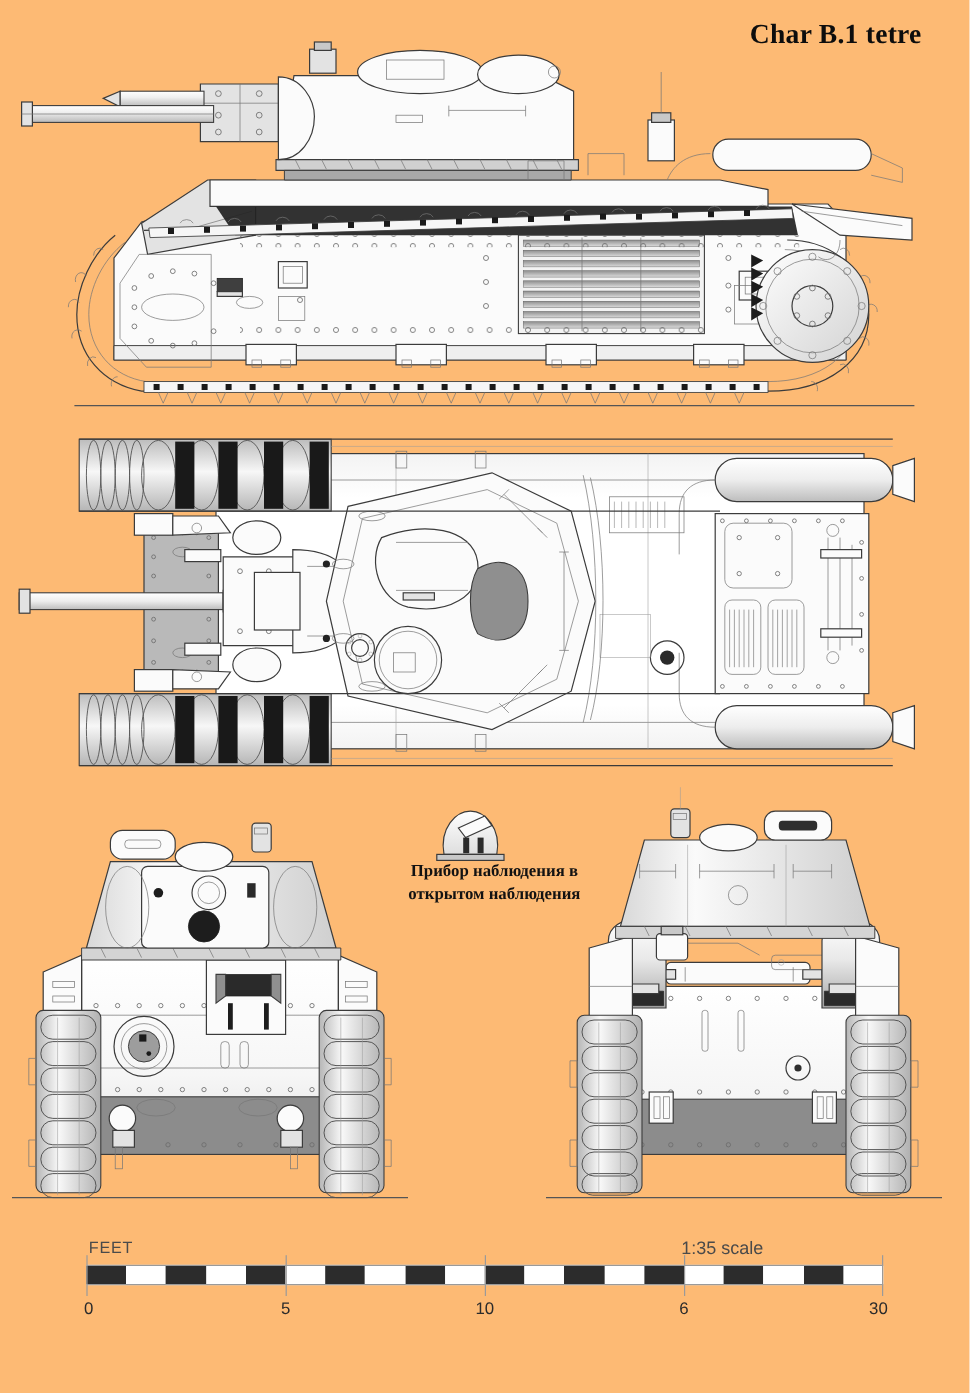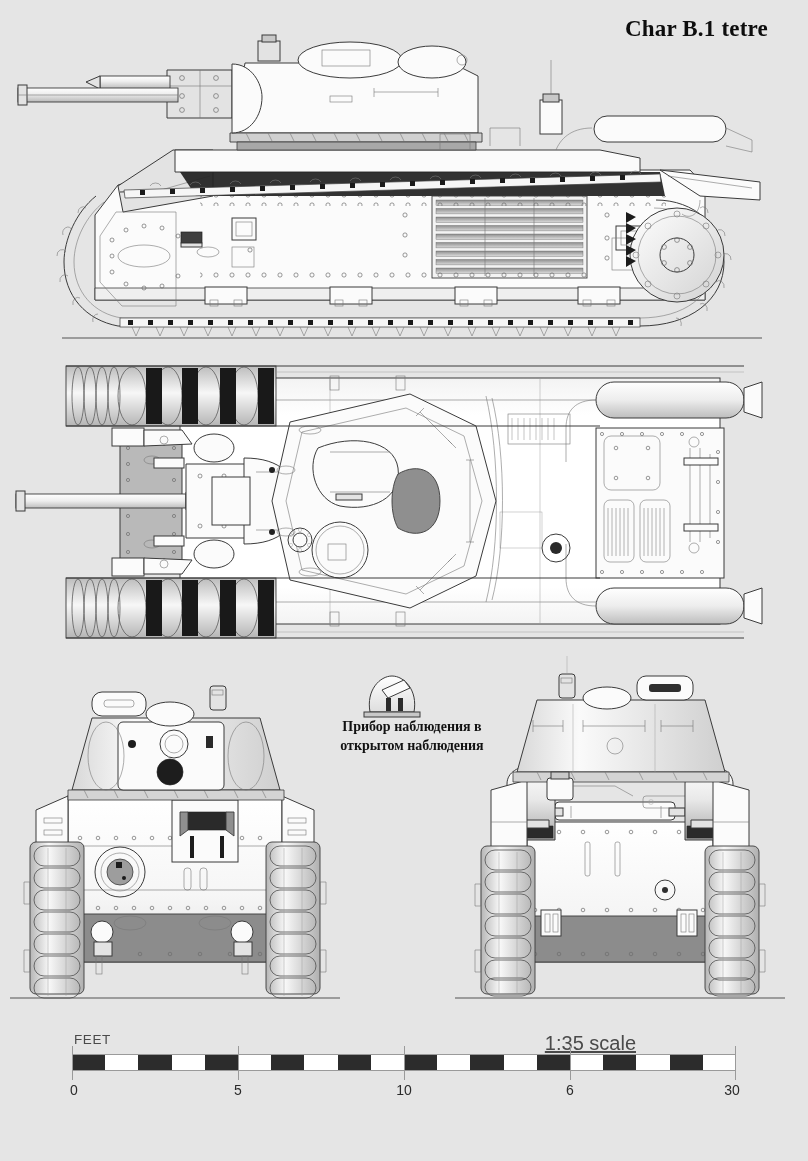--- a/index.html
+++ b/index.html
@@ -1,32 +1,32 @@
 <!DOCTYPE html>
 <html><head>
 <meta charset="utf-8">
 <style>
   html,body{margin:0;padding:0;background:#ffffff;}
   body{width:808px;height:1161px;position:relative;overflow:hidden;
        font-family:"Liberation Sans",sans-serif;color:#111;}
-  .sheet{position:absolute;inset:0;background:#e5e5e5;}
+  .sheet{position:absolute;inset:0;background:#fdba74;}
 
   
   .title{position:absolute;right:40px;top:16px;font-family:"Liberation Serif",serif;
          font-weight:bold;font-size:23px;letter-spacing:.2px;color:#0d0d0d;white-space:nowrap;}
 
   
   .ru-caption{position:absolute;left:332px;top:718px;width:160px;text-align:center;
               font-family:Liberation Serif, serif;font-weight:bold;font-size:14px;
               line-height:1.35;color:#121212;}
 
   
   .scalewrap{position:absolute;left:72px;top:1032px;width:564px;height:80px;}
   .scale-feet{position:absolute;left:2px;top:0px;font-size:13.5px;color:#4a4a4a;letter-spacing:.6px;}
-  .scale-ratio{position:absolute;right:0px;top:0px;font-size:20px;color:#4a4a4a;text-decoration:underline;}
+  .scale-ratio{position:absolute;right:0px;top:0px;font-size:15px;color:#4a4a4a;}
   .scale-bar{position:absolute;left:0;top:22px;width:664px;height:17px;
              border-top:1px solid #9a9a9a;border-bottom:1px solid #9a9a9a;
              display:flex;box-sizing:border-box;background:#fff;}
   .seg{flex:1 0 auto;height:100%;}
   .seg.dark{background:#2c2c2c;}
   .seg.light{background:#ffffff;}
   .tick{position:absolute;top:14px;width:1px;height:34px;background:#9a9a9a;}
   .ticklabel{position:absolute;top:50px;font-size:14px;color:#2b2b2b;transform:translateX(-50%);}
 
   

